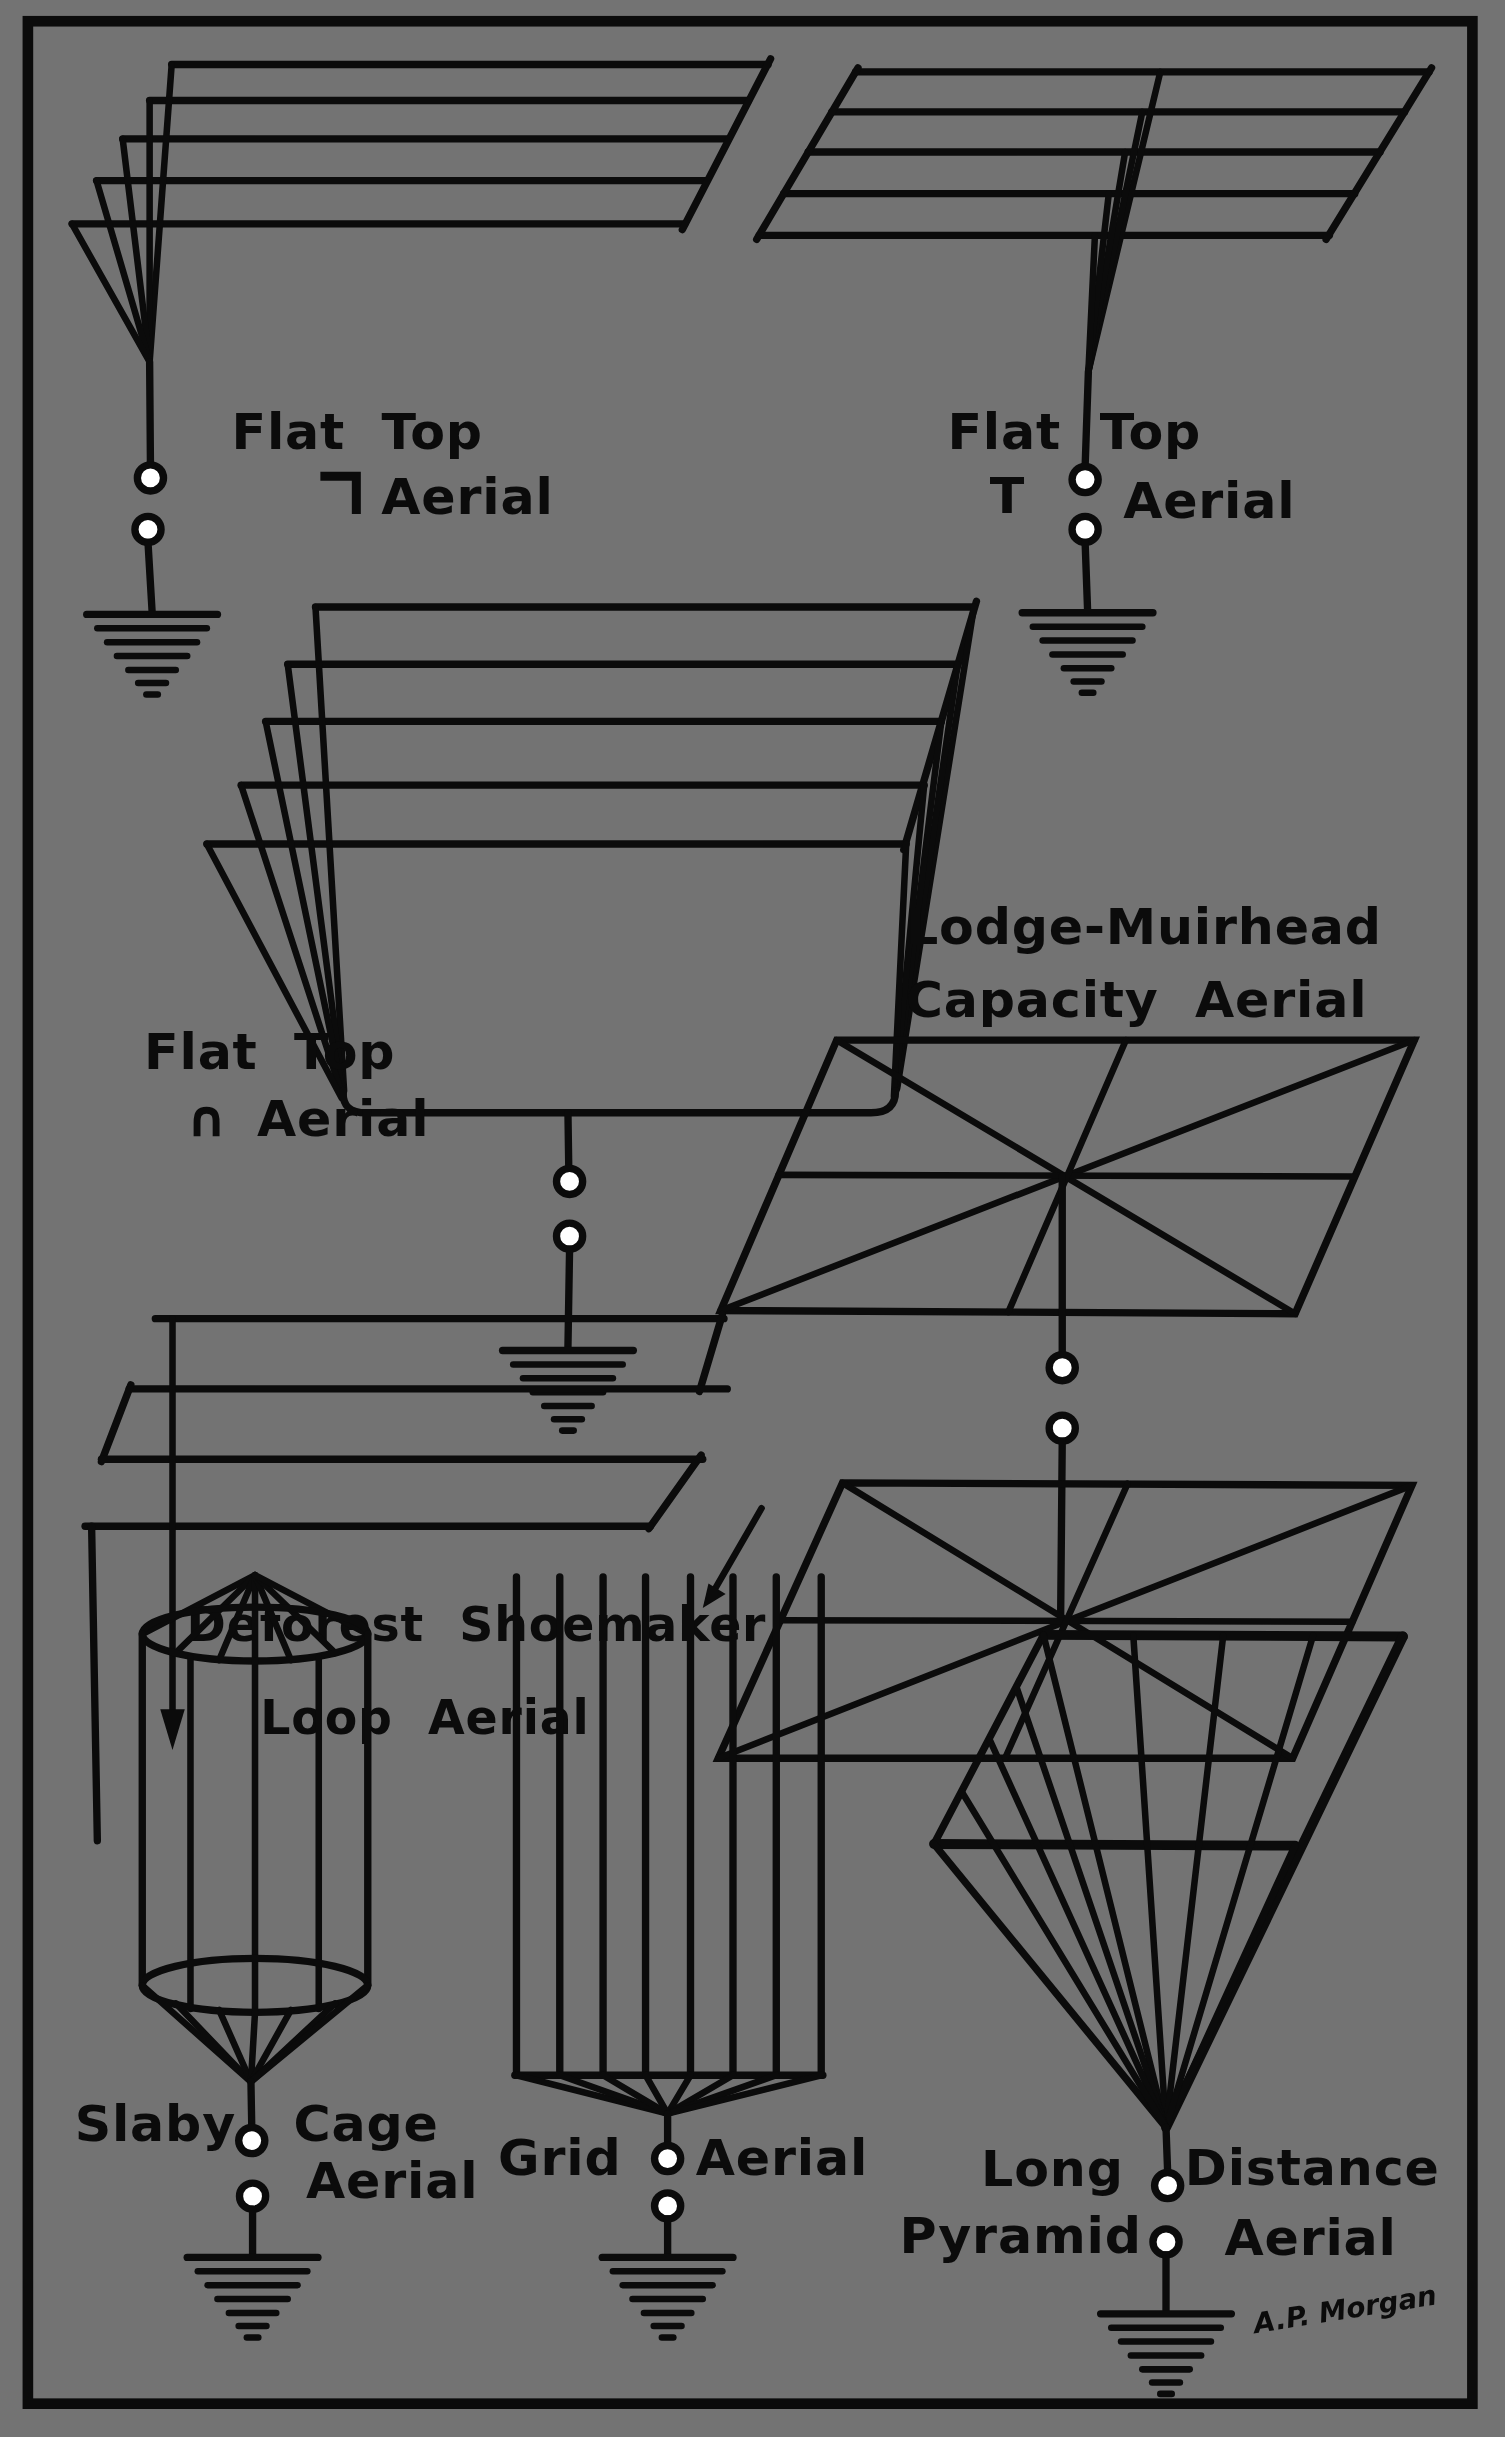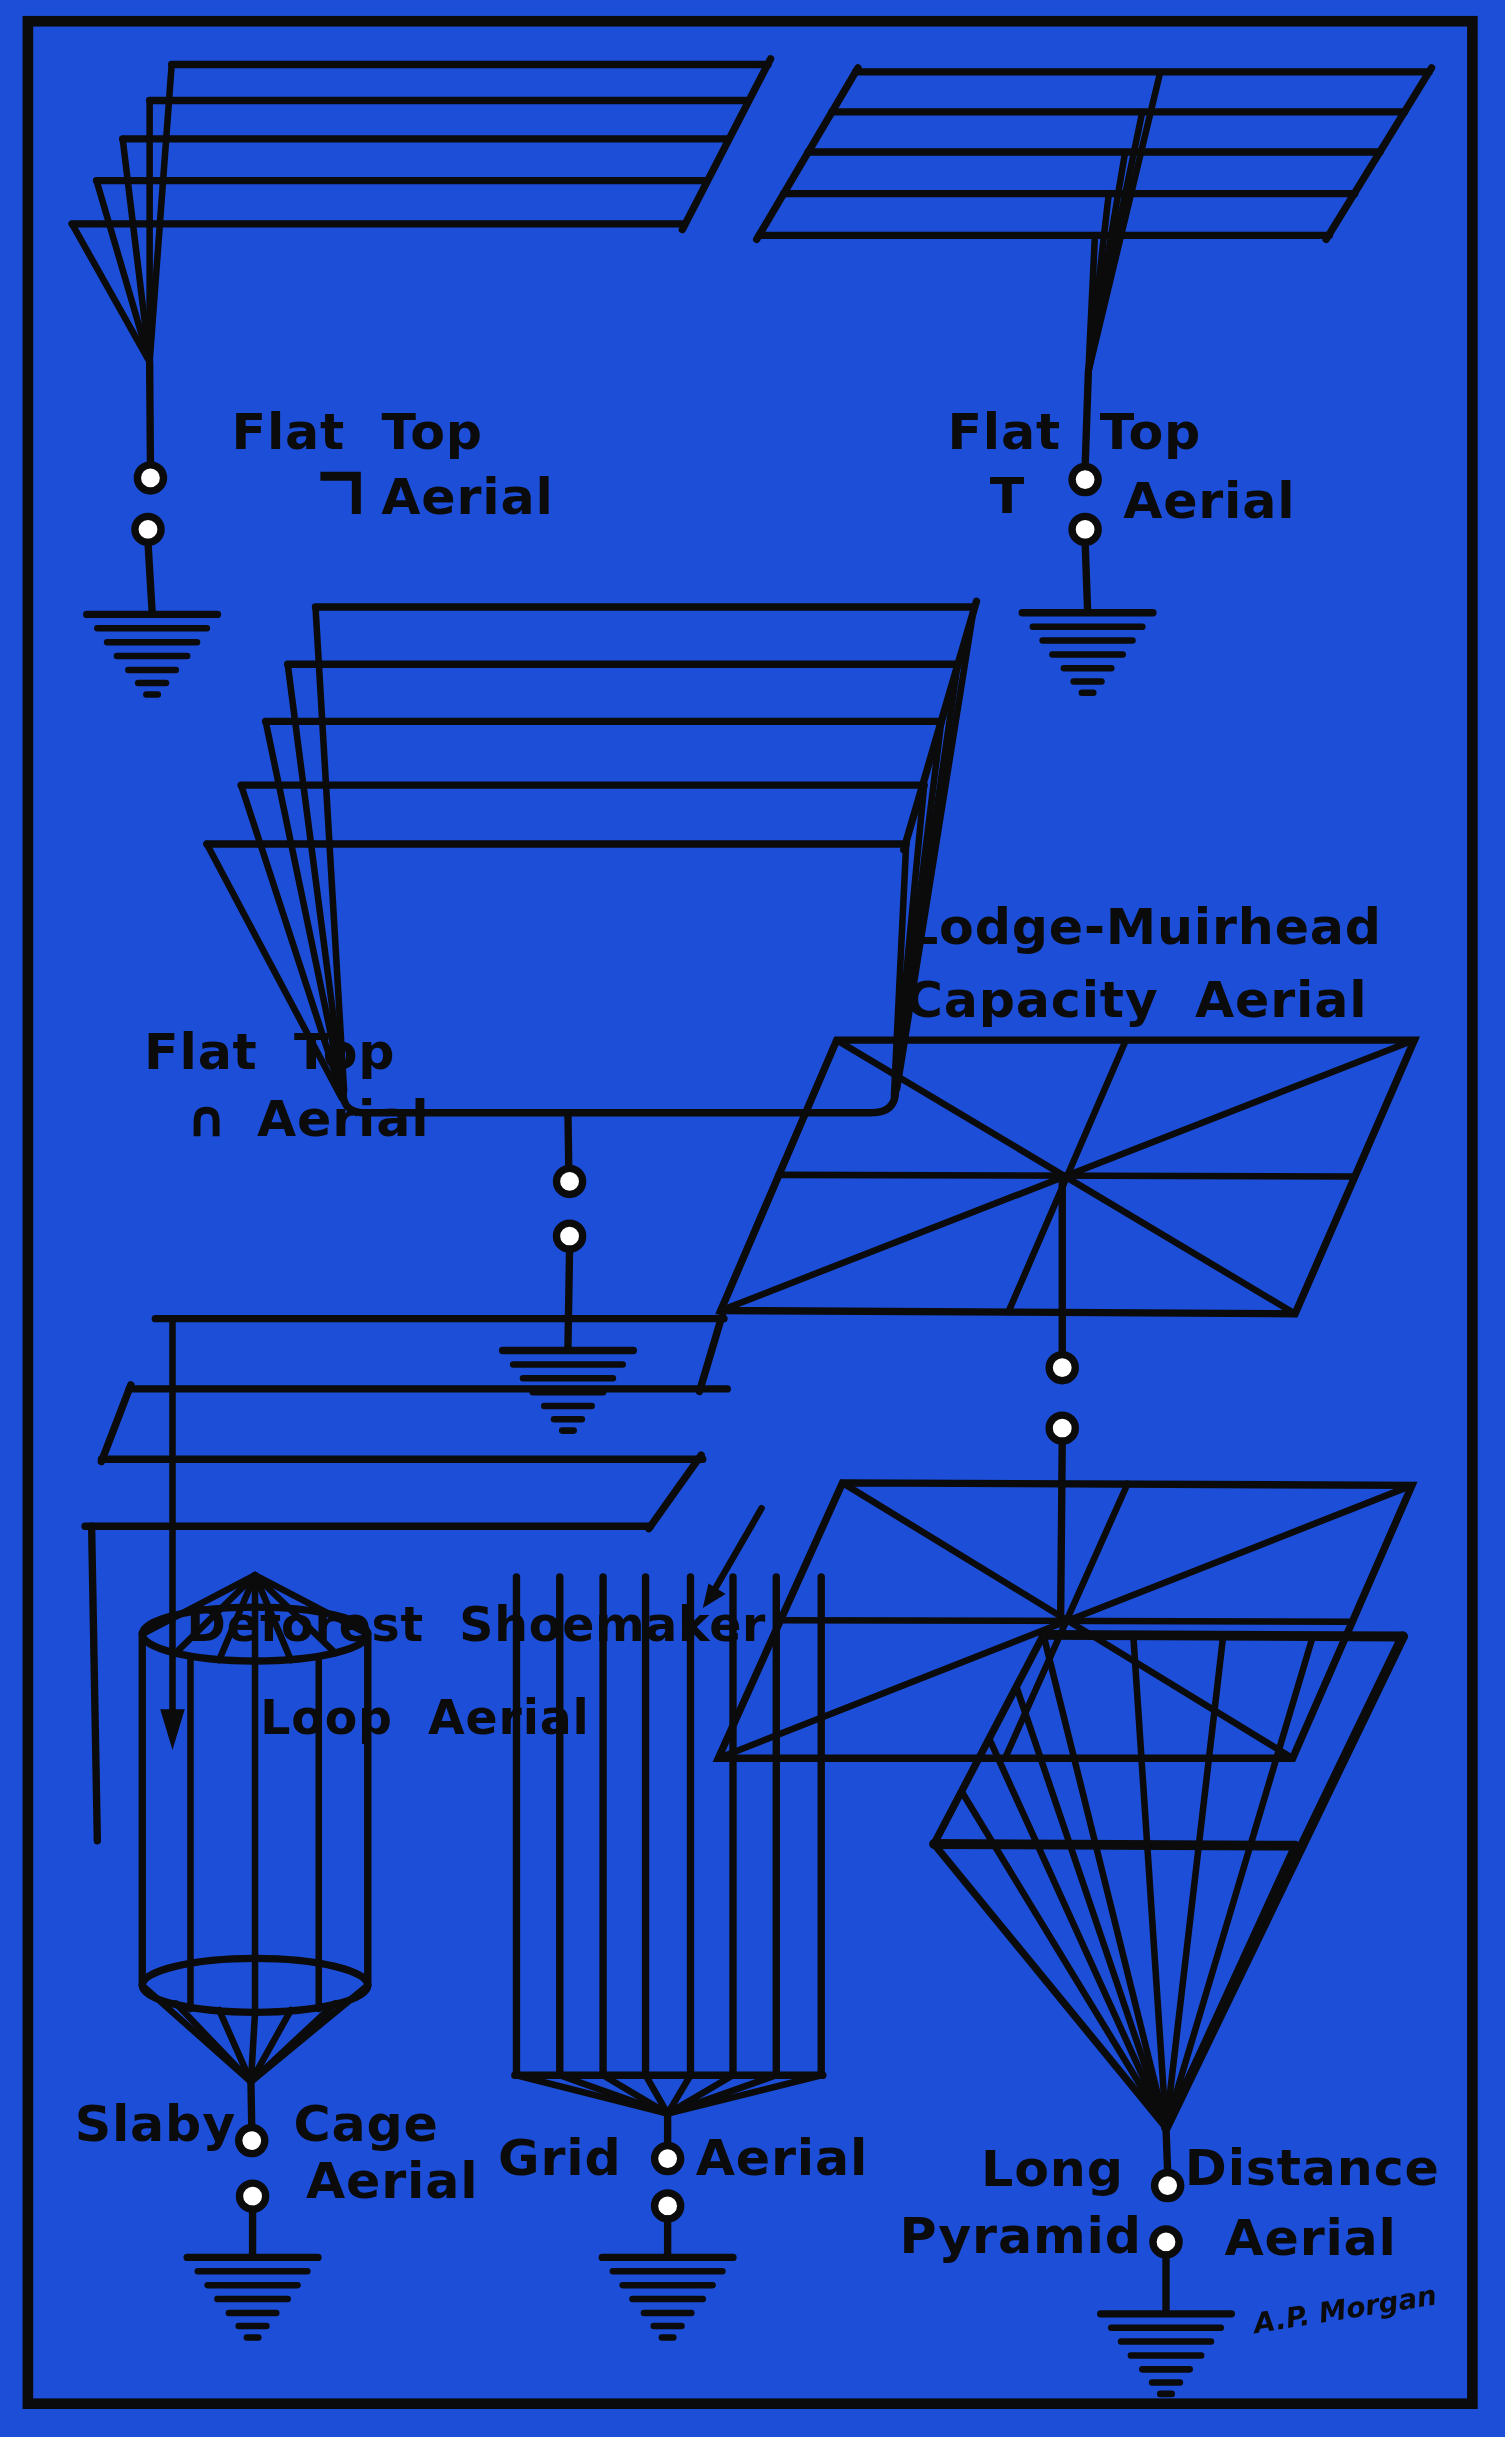--- a/index.html
+++ b/index.html
@@ -1,16 +1,16 @@
 <!DOCTYPE html>
 <html style="font-size:13px"><head>
 <meta charset="utf-8">
 <style>
   html,body{margin:0;padding:0;background:#ffffff;}
-  .page{position:relative;width:1506px;height:2438px;background:#1d4ed8;overflow:hidden;}
+  .page{position:relative;width:1506px;height:2438px;background:#737373;overflow:hidden;}
   svg{position:absolute;left:0;top:0;width:100%;height:100%;}
   .wire{stroke:#0b0b0b;stroke-width:9;fill:none;stroke-linecap:round;}
   .wire-thin{stroke:#0b0b0b;stroke-width:8;fill:none;stroke-linecap:round;}
   .wire-thick{stroke:#0b0b0b;stroke-width:12;fill:none;stroke-linecap:round;}
   .lbl{font-family:"DejaVu Sans","Liberation Sans",sans-serif;font-weight:700;fill:#0b0b0b;
        font-size:62px;letter-spacing:1px;word-spacing:22px;text-anchor:middle;}
   .lbl-sm{font-size:58px;}
   .sig{font-family:"DejaVu Sans","Liberation Sans",sans-serif;font-weight:700;font-style:italic;
        fill:#0b0b0b;font-size:34px;text-anchor:middle;}
 </style>

